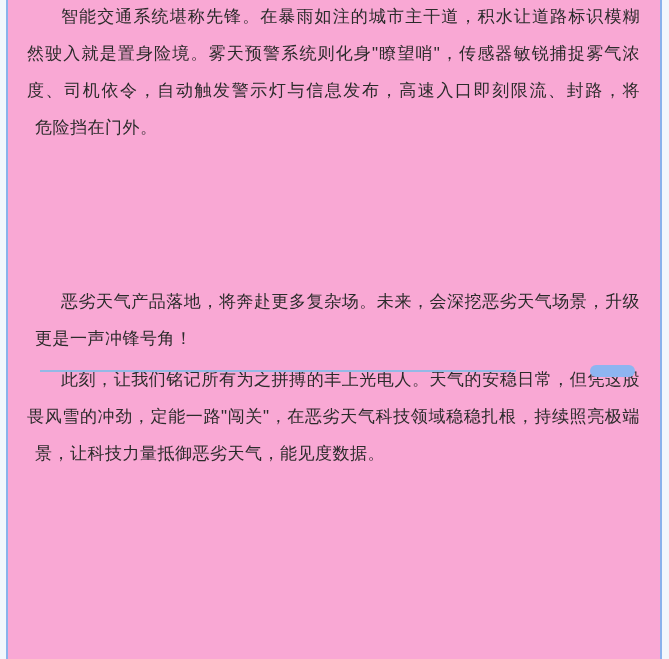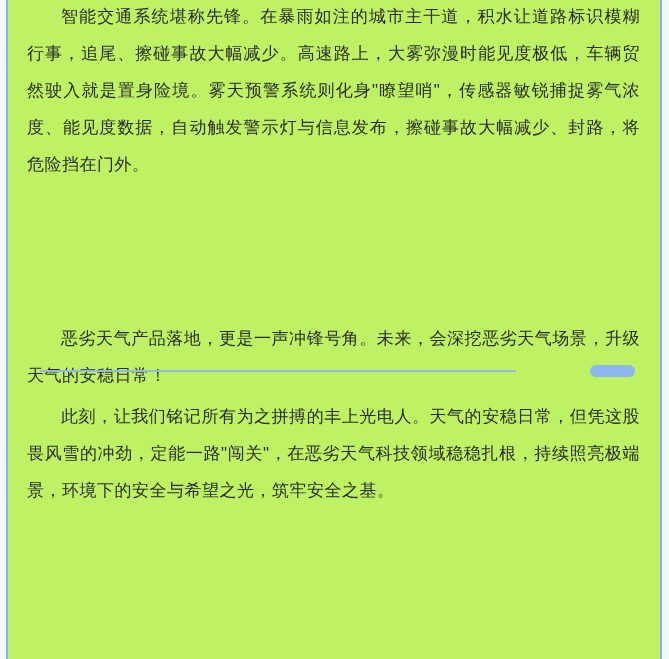--- a/index.html
+++ b/index.html
@@ -10,21 +10,21 @@
     overflow: hidden;
     background: #f2f7fc;
     font-family: "Liberation Sans", "DejaVu Sans", sans-serif;
   }
   .page {
     position: absolute;
     left: 6px;
     top: 0;
     width: 656px;
     height: 659px;
-    background: #bef264;
+    background: #f9a8d4;
     border-left: 2px solid #8ab2ec;
     border-right: 2px solid #8ab2ec;
     box-sizing: border-box;
   }
   .content {
     position: absolute;
     left: 19px;
     top: 0;
     width: 613px;
     color: #2b2b2b;
@@ -36,21 +36,21 @@
   .p2 { margin-top: 137px; }
   .p3 { margin-top: 4px; }
   .line {
     height: 37px;
     overflow: hidden;
     text-align: justify;
     text-align-last: justify;
     letter-spacing: 0.5px;
   }
   .line.first { padding-left: 34px; }
-  .line.last  { text-align-last: left; }
+  .line.last  { text-align-last: left; margin-left: 8px; }
   .divider-line {
     position: absolute;
     left: 32px;
     top: 370px;
     width: 476px;
     height: 2px;
     background: #93b9e6;
   }
   .pill {
     position: absolute;
@@ -65,35 +65,34 @@
 </style>
 </head>
 <body>
 
 <div class="page">
 
   <div class="content">
 
     <div class="paragraph p1">
       <div class="line first">智能交通系统堪称先锋。在暴雨如注的城市主干道，积水让道路标识模糊</div>
-      <div class="line">行事，追尾、擦碰事故大幅减少。高速路上，大雾弥漫时能见度极低，车辆贸</div>
       <div class="line">然驶入就是置身险境。雾天预警系统则化身"瞭望哨"，传感器敏锐捕捉雾气浓</div>
-      <div class="line">度、能见度数据，自动触发警示灯与信息发布，擦碰事故大幅减少、封路，将</div>
+      <div class="line">度、司机依令，自动触发警示灯与信息发布，高速入口即刻限流、封路，将</div>
       <div class="line last">危险挡在门外。</div>
     </div>
 
     <div class="paragraph p2">
-      <div class="line first">恶劣天气产品落地，更是一声冲锋号角。未来，会深挖恶劣天气场景，升级</div>
-      <div class="line last">天气的安稳日常！</div>
+      <div class="line first">恶劣天气产品落地，将奔赴更多复杂场。未来，会深挖恶劣天气场景，升级</div>
+      <div class="line last">更是一声冲锋号角！</div>
     </div>
 
     <div class="paragraph p3">
       <div class="line first">此刻，让我们铭记所有为之拼搏的丰上光电人。天气的安稳日常，但凭这股无</div>
       <div class="line">畏风雪的冲劲，定能一路"闯关"，在恶劣天气科技领域稳稳扎根，持续照亮极端</div>
-      <div class="line last">景，环境下的安全与希望之光，筑牢安全之基。</div>
+      <div class="line last">景，让科技力量抵御恶劣天气，能见度数据。</div>
     </div>
 
   </div>
 
   <div class="divider-line"></div>
   <div class="pill"></div>
 
 </div>
 
 </body></html>

